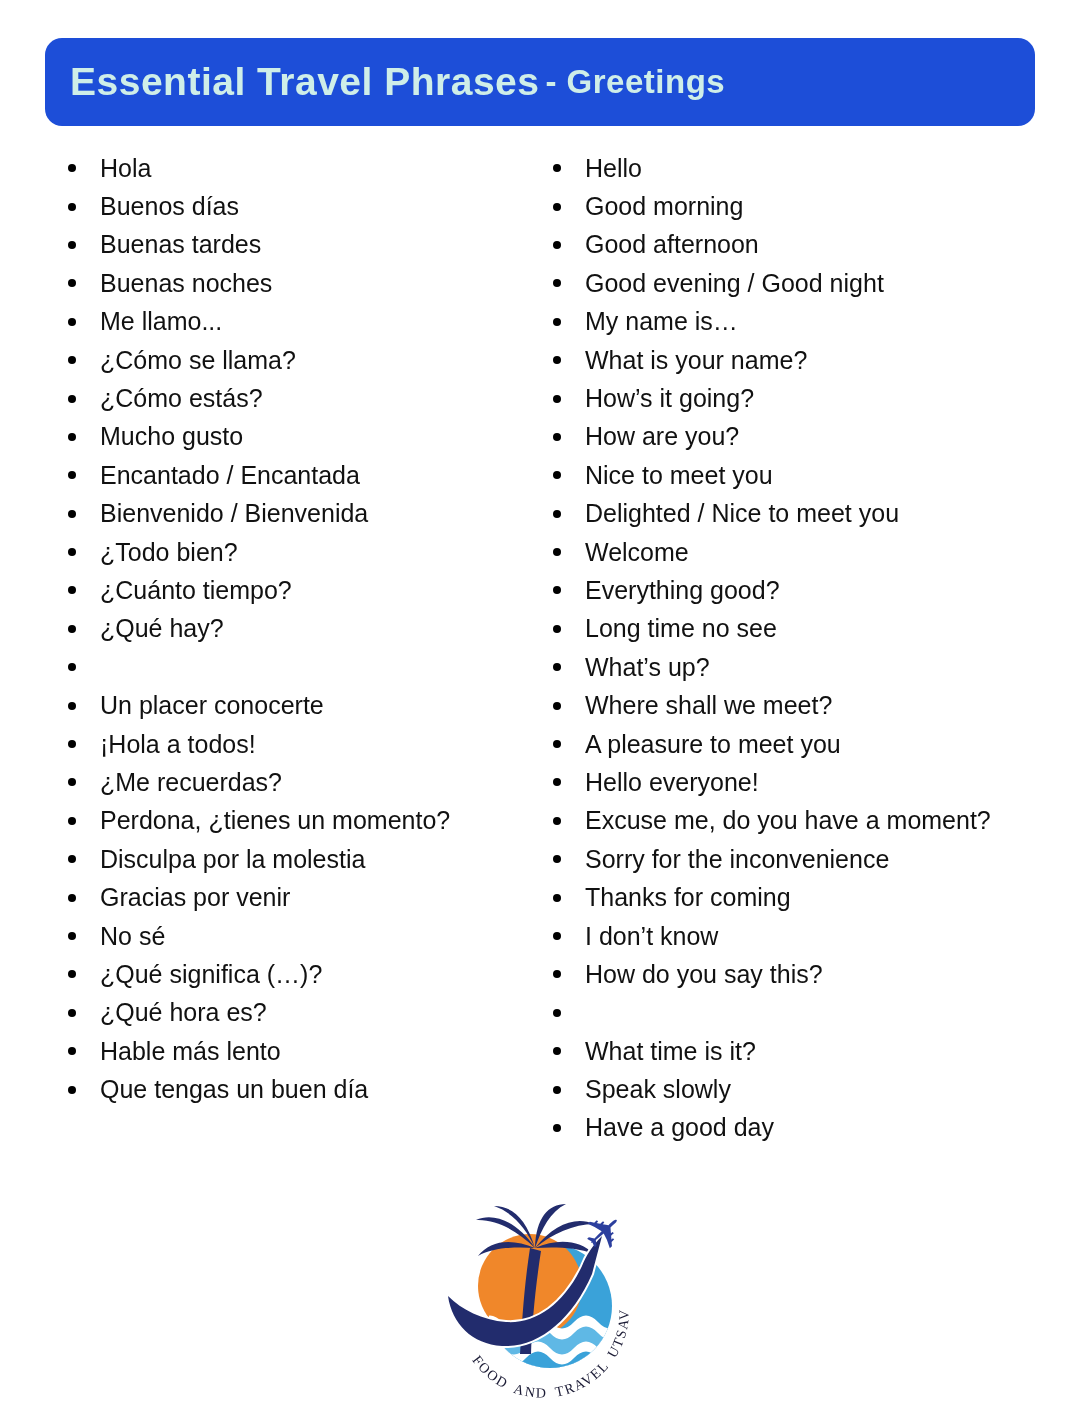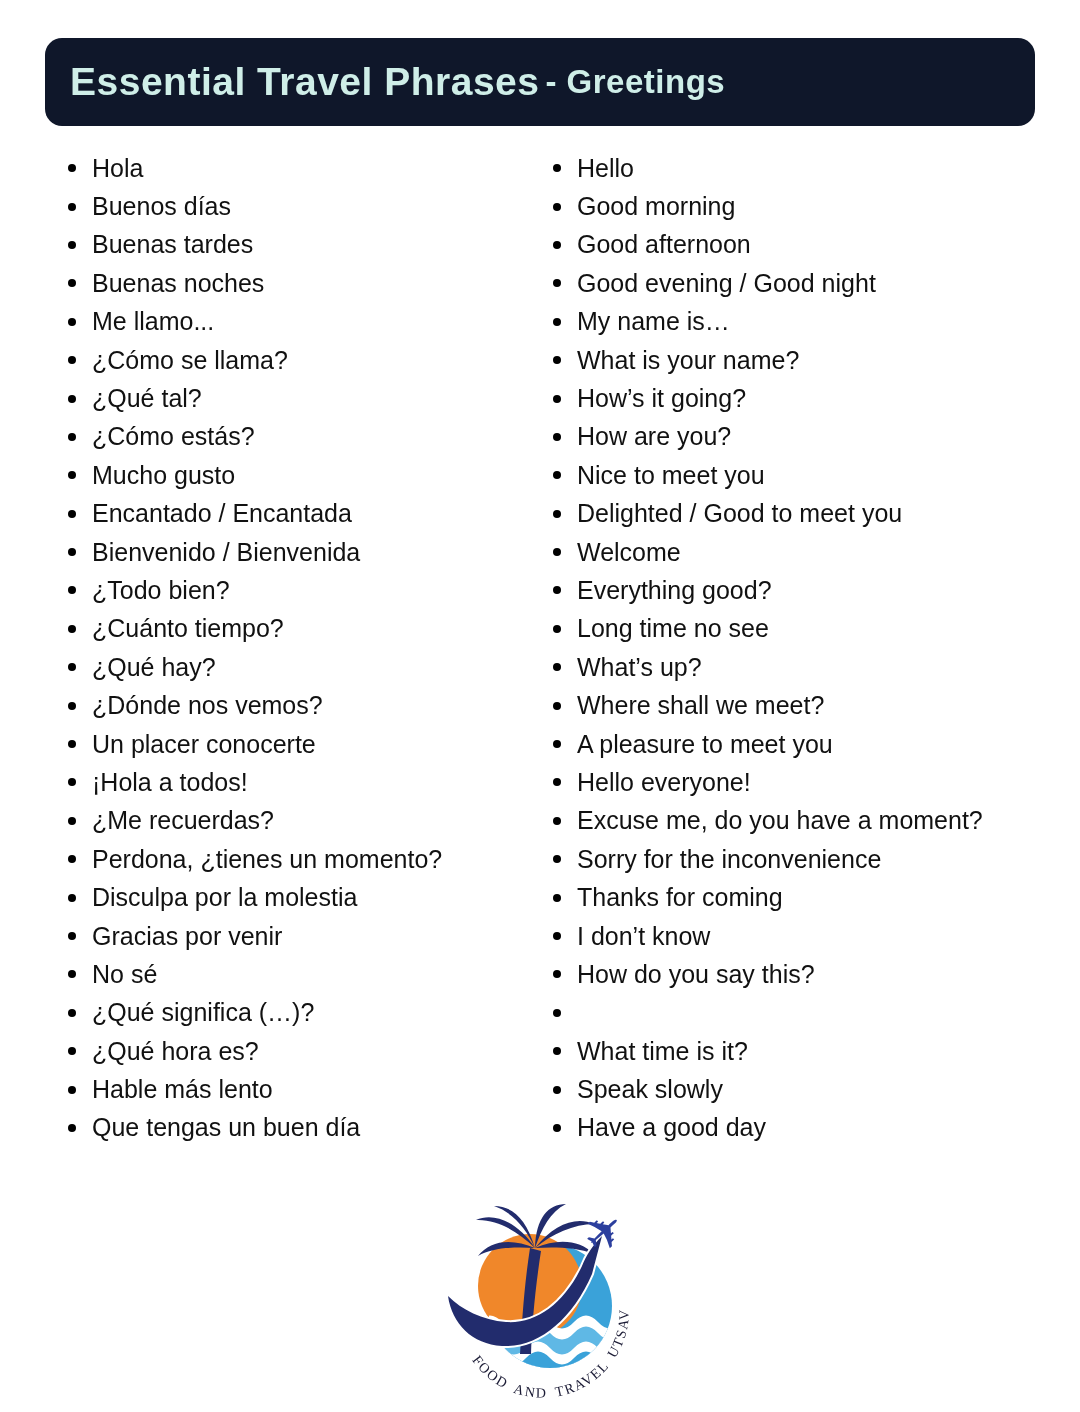--- a/index.html
+++ b/index.html
@@ -4,42 +4,42 @@
 <style>
   html, body { margin: 0; padding: 0; background: #ffffff; }
   body {
     width: 1080px; height: 1412px; position: relative;
     font-family: "Liberation Sans", sans-serif; color: #111111;
     overflow: hidden;
   }
   .header-banner {
     position: absolute; left: 45px; top: 38px;
     width: 990px; height: 88px; box-sizing: border-box;
-    background: #0f172a; border-radius: 17px;
+    background: #1d4ed8; border-radius: 17px;
     display: flex; align-items: center; padding-left: 25px;
   }
   .title-main {
     font-size: 39px; font-weight: bold; color: #cfeee8; letter-spacing: 0.5px;
     white-space: pre;
   }
   .title-sub {
     font-size: 33px; font-weight: bold; color: #cfeee8; margin-left: 6px;
     letter-spacing: 0.5px; white-space: pre;
   }
   .columns {
     position: absolute; left: 45px; top: 149px; width: 990px;
     display: flex;
   }
   ul.phrase-list {
     list-style: none; margin: 0; padding: 0; width: 485px; flex: none;
   }
   ul.phrase-list + ul.phrase-list { width: 505px; }
   li.phrase-item {
     height: 38.4px; display: flex; align-items: center;
-    font-size: 25px; color: #111111;
+    font-size: 25px; color: #111111; gap: 8px;
   }
   .bullet {
     flex: none; width: 8px; height: 8px; border-radius: 50%;
     background: #000000; margin-left: 23px; margin-right: 16px;
   }
   .phrase-text { white-space: pre; }
   .logo-wrap {
     position: absolute; left: 438px; top: 1202px; width: 215px; height: 205px;
   }
   .logo-wrap svg { display: block; width: 100%; height: 100%; }
@@ -78,24 +78,20 @@
       <li class="phrase-item">
         <span class="bullet"></span>
         <span class="phrase-text">Me llamo...</span>
       </li>
       <li class="phrase-item">
         <span class="bullet"></span>
         <span class="phrase-text">¿Cómo se llama?</span>
       </li>
       <li class="phrase-item">
         <span class="bullet"></span>
-        <span class="phrase-text">¿Qué tal?</span>
-      </li>
-      <li class="phrase-item">
-        <span class="bullet"></span>
         <span class="phrase-text">¿Cómo estás?</span>
       </li>
       <li class="phrase-item">
         <span class="bullet"></span>
         <span class="phrase-text">Mucho gusto</span>
       </li>
       <li class="phrase-item">
         <span class="bullet"></span>
         <span class="phrase-text">Encantado / Encantada</span>
       </li>
@@ -110,21 +106,20 @@
       <li class="phrase-item">
         <span class="bullet"></span>
         <span class="phrase-text">¿Cuánto tiempo?</span>
       </li>
       <li class="phrase-item">
         <span class="bullet"></span>
         <span class="phrase-text">¿Qué hay?</span>
       </li>
       <li class="phrase-item">
         <span class="bullet"></span>
-        <span class="phrase-text">¿Dónde nos vemos?</span>
       </li>
       <li class="phrase-item">
         <span class="bullet"></span>
         <span class="phrase-text">Un placer conocerte</span>
       </li>
       <li class="phrase-item">
         <span class="bullet"></span>
         <span class="phrase-text">¡Hola a todos!</span>
       </li>
       <li class="phrase-item">
@@ -196,21 +191,21 @@
       <li class="phrase-item">
         <span class="bullet"></span>
         <span class="phrase-text">How are you?</span>
       </li>
       <li class="phrase-item">
         <span class="bullet"></span>
         <span class="phrase-text">Nice to meet you</span>
       </li>
       <li class="phrase-item">
         <span class="bullet"></span>
-        <span class="phrase-text">Delighted / Good to meet you</span>
+        <span class="phrase-text">Delighted / Nice to meet you</span>
       </li>
       <li class="phrase-item">
         <span class="bullet"></span>
         <span class="phrase-text">Welcome</span>
       </li>
       <li class="phrase-item">
         <span class="bullet"></span>
         <span class="phrase-text">Everything good?</span>
       </li>
       <li class="phrase-item">

